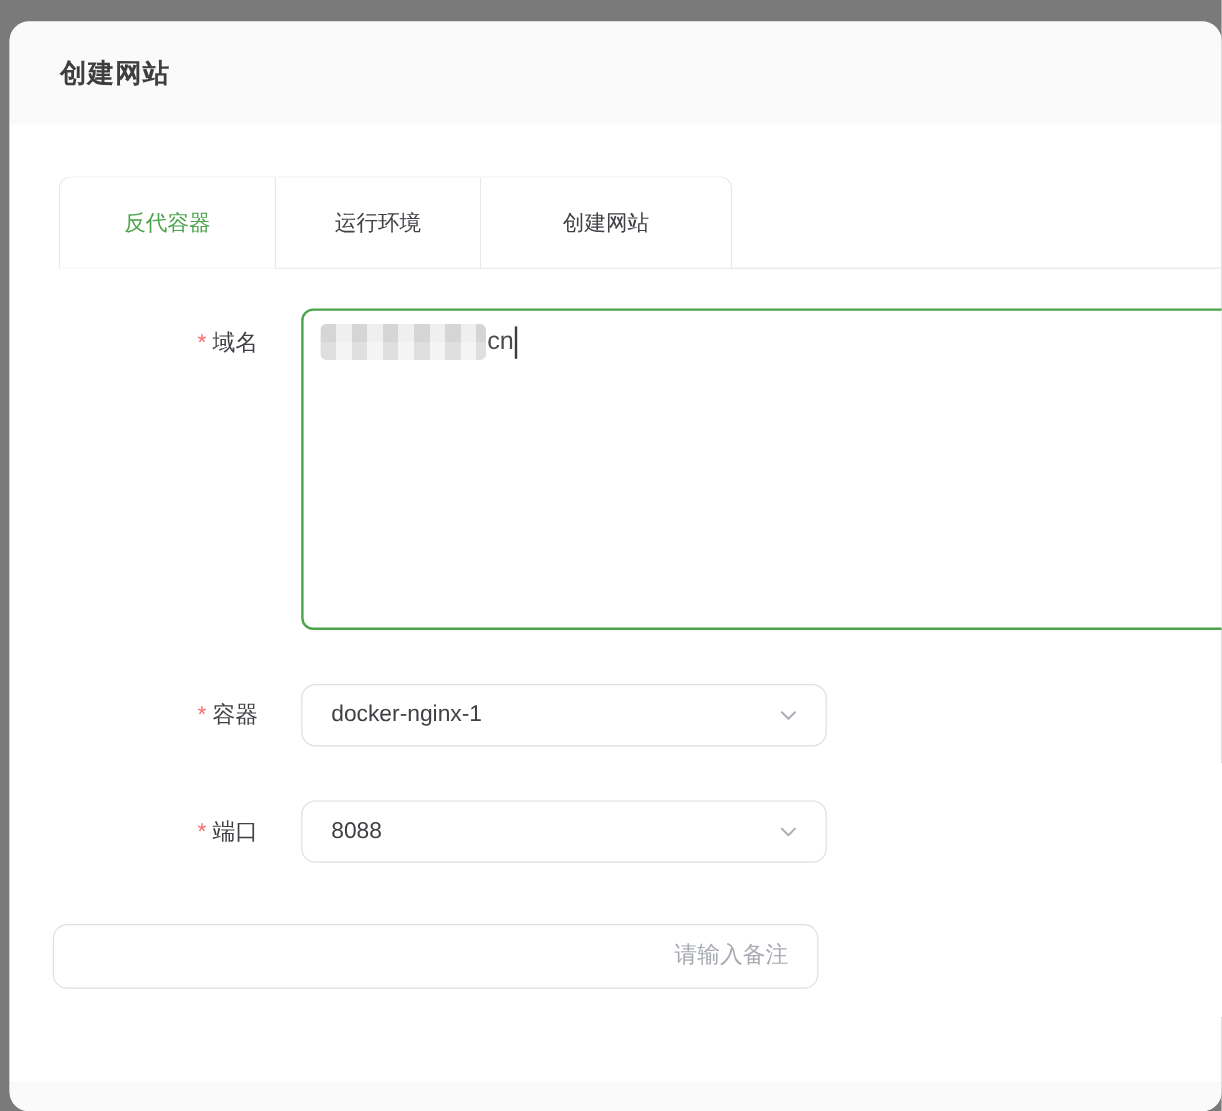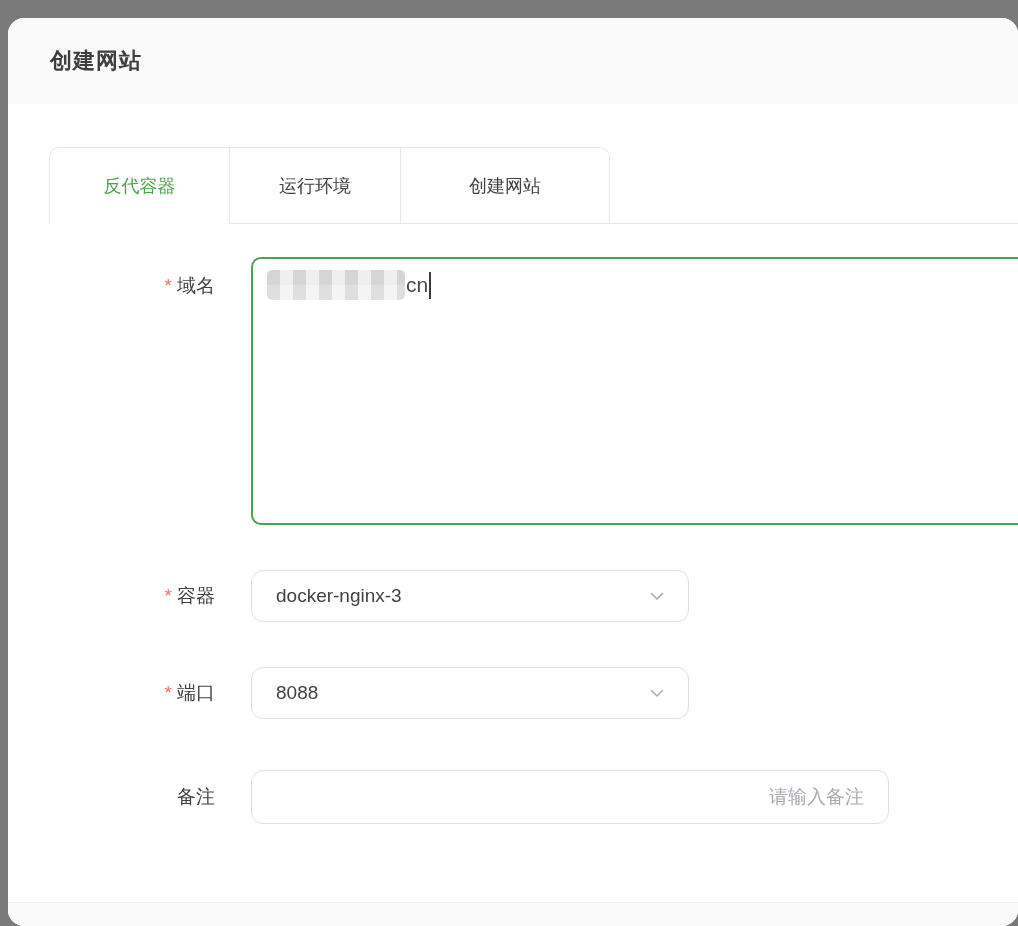--- a/index.html
+++ b/index.html
@@ -123,21 +123,21 @@
             <span class="caret"></span>
           </div>
         </div>
       </div>
 
       <div class="form-row row-container">
         <div class="form-label">
           <span class="required-mark">*</span><span>容器</span>
         </div>
         <div class="select-box form-field">
-          <span class="select-value">docker-nginx-3</span>
+          <span class="select-value">docker-nginx-1</span>
           <span class="chevron">
             <svg width="18" height="18" viewBox="0 0 18 18" fill="none">
               <polyline points="3.5,6.5 9,12 14.5,6.5" stroke="#a9adb5" stroke-width="1.6" fill="none" stroke-linecap="round" stroke-linejoin="round"></polyline>
             </svg>
           </span>
         </div>
       </div>
 
       <div class="form-row row-port">
         <div class="form-label">
@@ -147,23 +147,20 @@
           <span class="select-value">8088</span>
           <span class="chevron">
             <svg width="18" height="18" viewBox="0 0 18 18" fill="none">
               <polyline points="3.5,6.5 9,12 14.5,6.5" stroke="#a9adb5" stroke-width="1.6" fill="none" stroke-linecap="round" stroke-linejoin="round"></polyline>
             </svg>
           </span>
         </div>
       </div>
 
       <div class="form-row row-remark">
-        <div class="form-label">
-          <span>备注</span>
-        </div>
         <input class="remark-input form-field" type="text" placeholder="请输入备注" style="">
       </div>
 
     </div>
   </div>
 
   <div class="modal-footer"></div>
 </div>
 
 </body></html>

